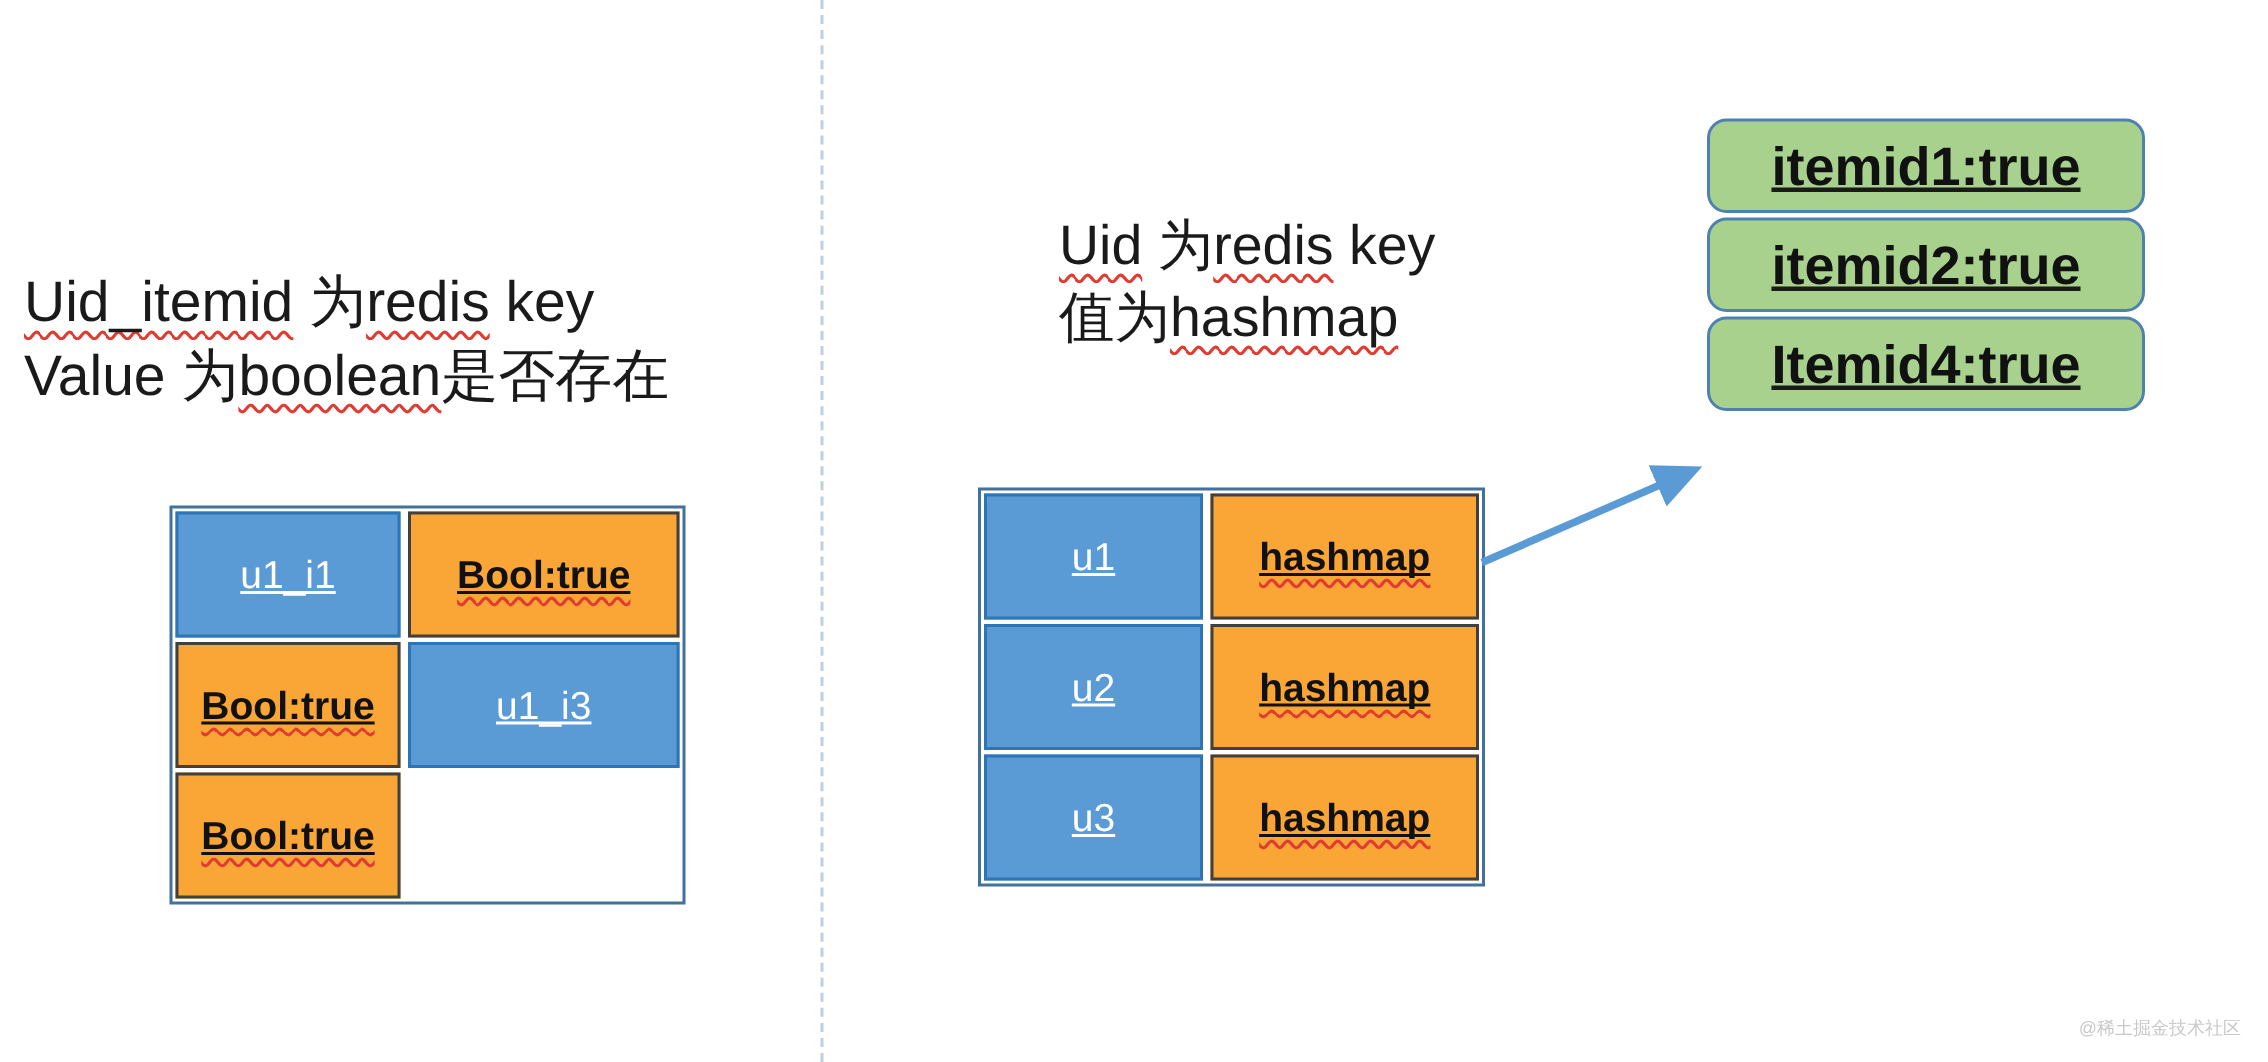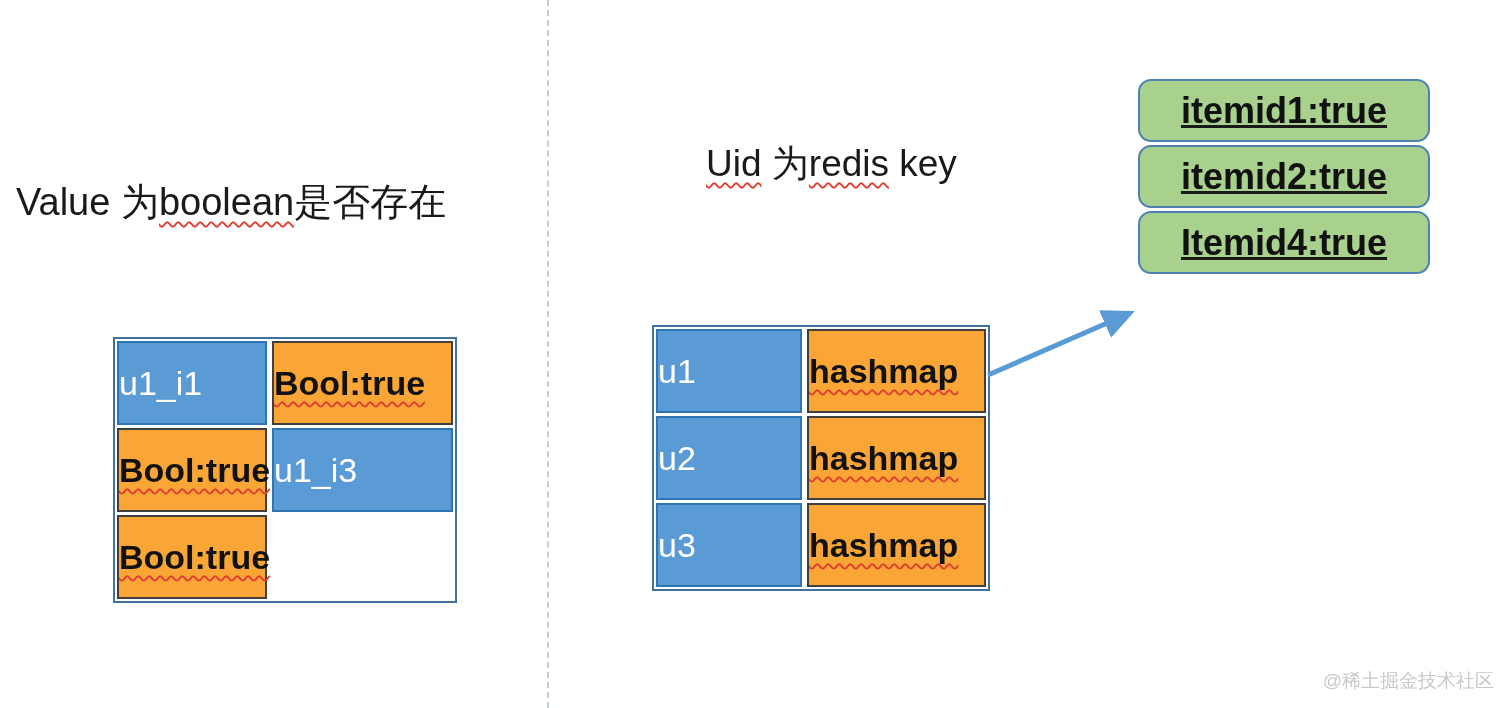--- a/index.html
+++ b/index.html
@@ -39,22 +39,23 @@
     display: grid;
     column-gap: 5px;
     row-gap: 3px;
     border: 2px solid #41719c;
     padding: 2px;
     background: #ffffff;
   }
   .kv-table.left  { left: 113px; top: 337px; grid-template-columns: 150px 181px; grid-auto-rows: 84px; }
   .kv-table.right { left: 652px; top: 325px; grid-template-columns: 146px 179px; grid-auto-rows: 84px; }
   .cell {
-    display: flex; align-items: center; justify-content: flex-start;
-    font-size: 34px;
+    display: flex; align-items: center; justify-content: center;
+    font-size: 26px;
+    text-decoration: underline;
   }
   .cell-key {
     background: #5b9bd5;
     border: 2px solid #2e75b6;
     color: #ffffff;
   }
   .cell-val {
     background: #f9a636;
     border: 2px solid #404040;
     color: #111111;
@@ -77,29 +78,30 @@
   }
 
   
   .arrow-svg { position: absolute; left: 980px; top: 300px; }
 
   
   .watermark {
     position: absolute;
     right: 18px; bottom: 14px;
     color: #c9c9c9;
-    font-size: 19px;
+    font-size: 12px;
   }
 </style>
 </head>
 <body>
 
 <div class="divider"></div>
 
 <div class="note note-left">
+  <div class="note-line"><span class="wavy">Uid_itemid</span><span> 为</span><span class="wavy">redis</span><span> key</span></div>
   <div class="note-line"><span>Value 为</span><span class="wavy">boolean</span><span>是否存在</span></div>
 </div>
 
 <div class="kv-table left">
   <div class="cell cell-key">
       <span>u1_i1</span>
     </div>
   <div class="cell cell-val">
       <span class="wavy">Bool:true</span>
     </div>
@@ -109,20 +111,21 @@
   <div class="cell cell-key">
       <span>u1_i3</span>
     </div>
   <div class="cell cell-val">
       <span class="wavy">Bool:true</span>
     </div>
 </div>
 
 <div class="note note-right">
   <div class="note-line"><span class="wavy">Uid</span><span> 为</span><span class="wavy">redis</span><span> key</span></div>
+  <div class="note-line"><span>值为</span><span class="wavy">hashmap</span></div>
 </div>
 
 <div class="kv-table right">
   <div class="cell cell-key">
       <span>u1</span>
     </div>
   <div class="cell cell-val">
       <span class="wavy">hashmap</span>
     </div>
   <div class="cell cell-key">

